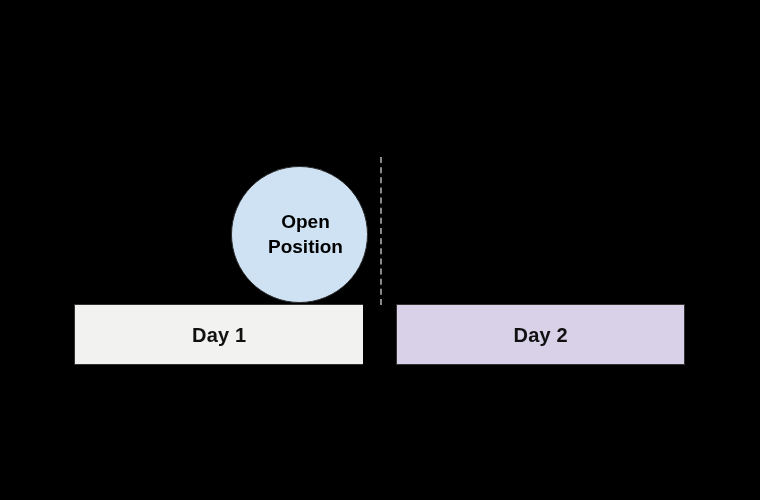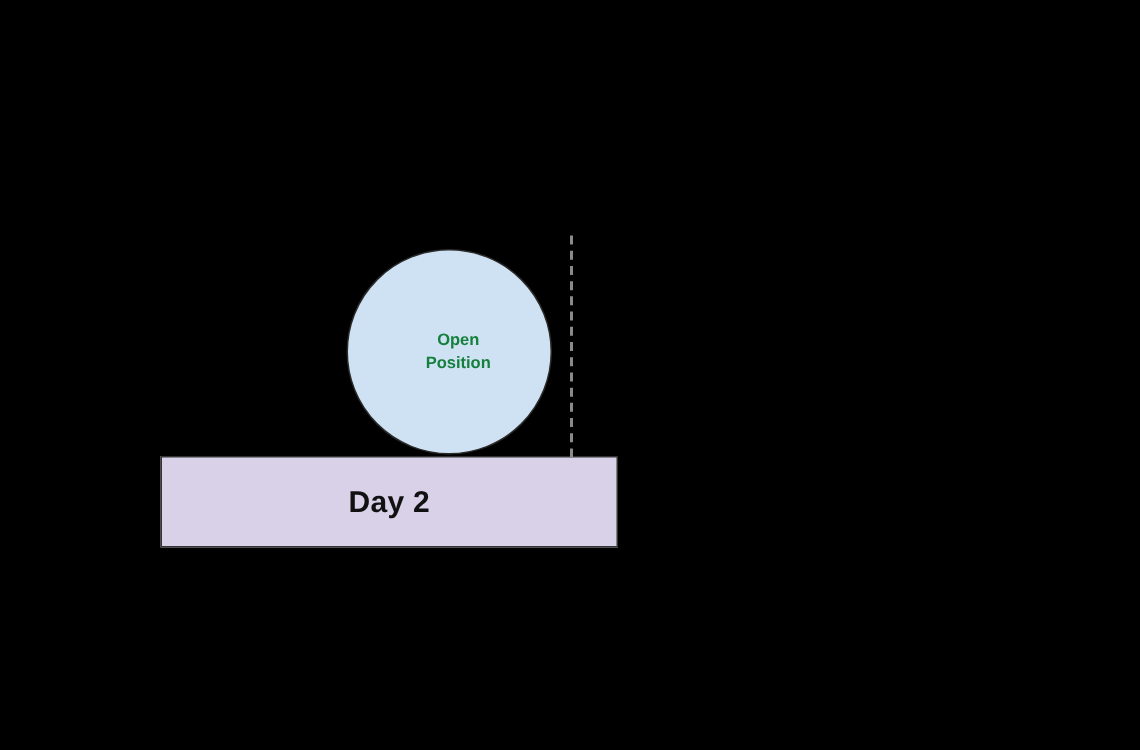--- a/index.html
+++ b/index.html
@@ -72,23 +72,23 @@
     background: #cfe2f3;
     border: 1px solid #2b2b2b;
     box-sizing: border-box;
     display: flex;
     align-items: center;
     justify-content: center;
     z-index: 3;
   }
   .position-label {
     text-align: center;
-    font-size: 11px;
+    font-size: 19px;
     font-weight: bold;
-    color: #15803d;
+    color: #000000;
     line-height: 1.28;
     padding-left: 12px;
     user-select: none;
   }
   .position-label .line {
     display: block;
     white-space: nowrap;
   }
 
   
@@ -103,20 +103,23 @@
   }
 </style>
 </head>
 <body>
 
 <div id="canvas">
 
   <div class="day-divider"></div>
 
   <div class="timeline-bar">
+    <div class="day-segment day1">
+      <span class="day-label">Day 1</span>
+    </div>
     <div class="day-segment day2">
       <span class="day-label">Day 2</span>
     </div>
   </div>
 
   <div class="position-node">
     <div class="position-label">
       <span class="line">Open</span>
       <span class="line">Position</span>
     </div>

